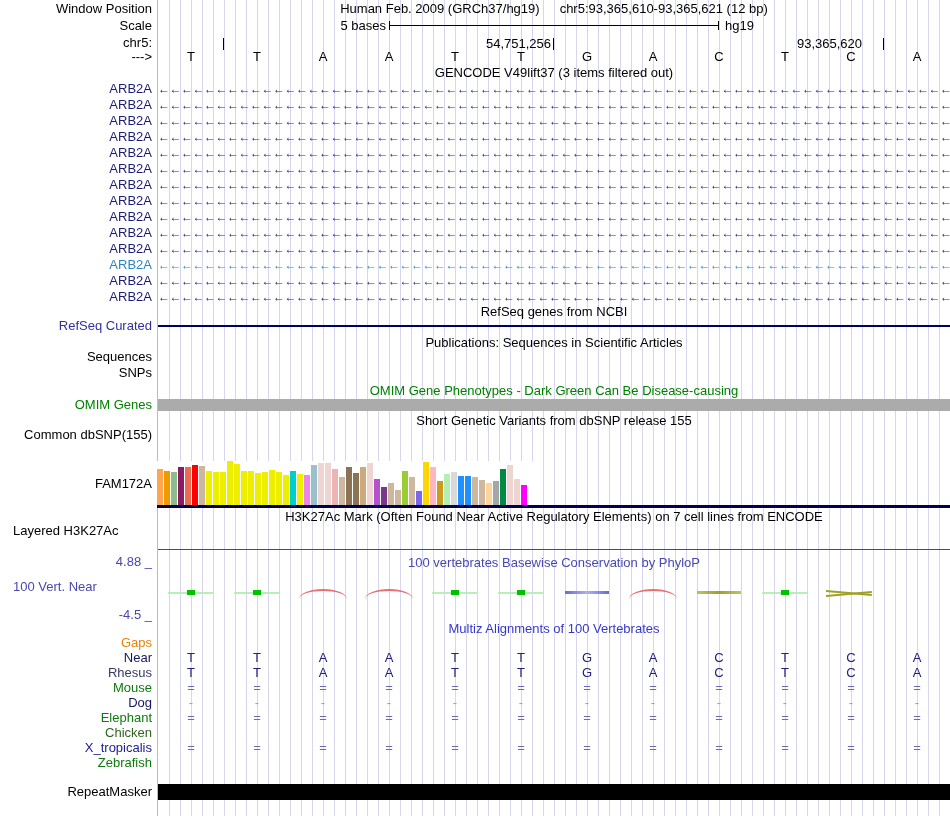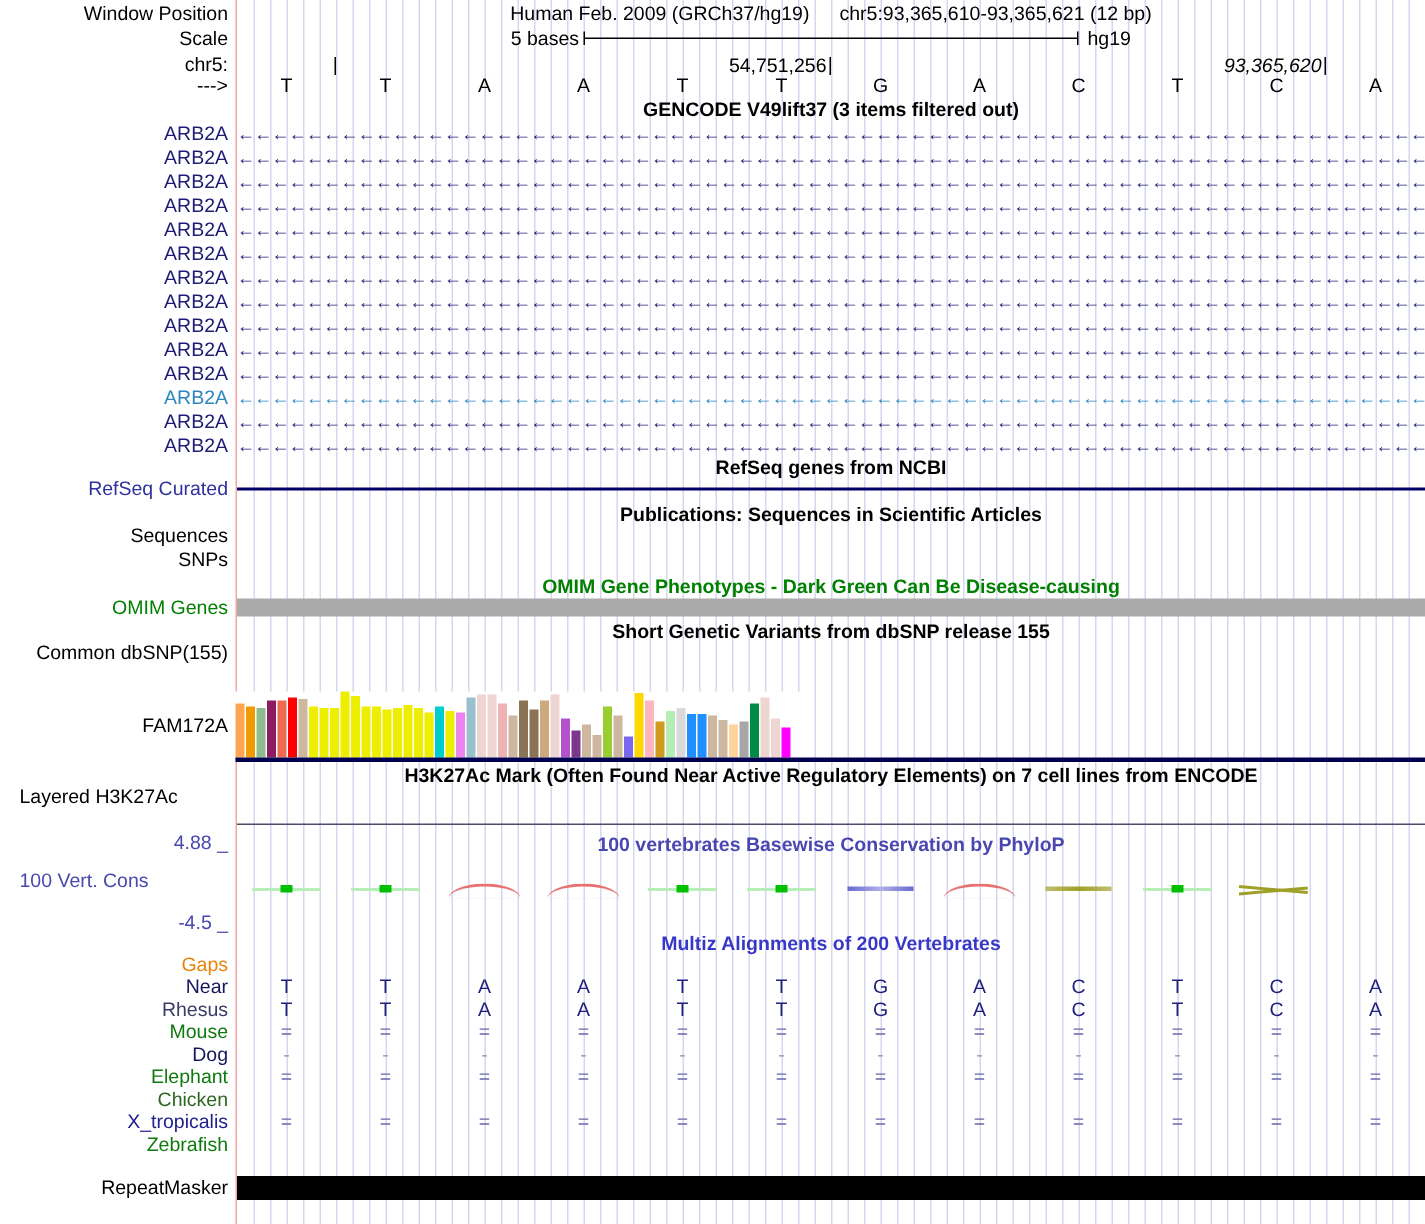--- a/index.html
+++ b/index.html
@@ -3,21 +3,21 @@
 <meta charset="utf-8">
 <style>
   html,body{margin:0;padding:0;background:#fff;}
   .browser{
     position:relative;width:950px;height:816px;background:#fff;overflow:hidden;
     font-family:"Liberation Sans",sans-serif;font-size:13px;color:#000;
   }
   .abs{position:absolute;}
   .glabel{position:absolute;left:0;width:152px;text-align:right;height:14px;line-height:14px;white-space:nowrap;}
   .glabel-left{position:absolute;left:13px;text-align:left;height:14px;line-height:14px;white-space:nowrap;}
-  .title{position:absolute;left:158px;width:792px;text-align:center;height:14px;line-height:14px;white-space:nowrap;font-weight:bold;}
+  .title{position:absolute;left:158px;width:792px;text-align:center;height:14px;line-height:14px;white-space:nowrap;}
   .gridline{position:absolute;top:0;bottom:0;width:1px;}
   .pinkline{position:absolute;top:0;bottom:0;left:157px;width:1px;}
   .cell{position:absolute;width:66px;text-align:center;height:14px;line-height:14px;}
   .generow{position:absolute;left:158px;right:0;height:16px;line-height:16px;overflow:hidden;white-space:nowrap;}
   .generow .arrows{font-size:12px;letter-spacing:-0.5px;}
   .titlebar{position:absolute;left:158px;width:792px;top:2px;height:14px;line-height:14px;
     display:flex;justify-content:center;gap:20px;white-space:nowrap;}
   .scalebar{position:absolute;left:389px;top:21px;width:328px;height:9px;
     border-left:1px solid #000;border-right:1px solid #000;}
   .scalebar .mid{position:absolute;left:0;right:0;top:4px;height:1px;background:#000;}
@@ -118,21 +118,21 @@
       <div class="mid"></div>
     </div>
   <div class="abs" style="left:725px;top:19px;height:14px;line-height:14px">hg19</div>
 
   <div class="glabel" style="top:36px">chr5:</div>
   <div id="coordticks">
       <div class="coordtick" style="left: 223px; top: 38px;"></div>
       <div class="coordtick" style="left: 553px; top: 38px;"></div>
       <div class="coordtext" style="left: 435px; top: 37px;">54,751,256</div>
       <div class="coordtick" style="left: 883px; top: 38px;"></div>
-      <div class="coordtext" style="left: 765px; top: 37px; font-style: italic;">93,365,620</div>
+      <div class="coordtext" style="left: 746px; top: 37px;">93,365,620</div>
     </div>
 
   <div class="glabel" style="top:50px">---&gt;</div>
   <div id="baserow">
       <div class="cell" style="left: 158px; top: 50px;">T</div>
       <div class="cell" style="left: 224px; top: 50px;">T</div>
       <div class="cell" style="left: 290px; top: 50px;">A</div>
       <div class="cell" style="left: 356px; top: 50px;">A</div>
       <div class="cell" style="left: 422px; top: 50px;">T</div>
       <div class="cell" style="left: 488px; top: 50px;">T</div>
@@ -249,21 +249,21 @@
       <div class="bar" style="left: 521px; top: 485px; width: 6px; height: 20px; background: rgb(255, 0, 255);"></div>
     </div>
   <div class="hbar" id="gtexBase" style="left: 157px; top: 505px; height: 3px; background: rgb(0, 0, 80);"></div>
 
   <div class="title" style="top:510px">H3K27Ac Mark (Often Found Near Active Regulatory Elements) on 7 cell lines from ENCODE</div>
   <div class="glabel-left" style="top:524px">Layered H3K27Ac</div>
   <div class="hbar" id="h3kLine" style="top: 549px; height: 1px; background: rgb(74, 74, 106);"></div>
 
   <div class="glabel" style="top: 555px; color: rgb(72, 72, 176);" id="consMax">4.88 _</div>
   <div class="title" style="top: 556px; color: rgb(72, 72, 176);" id="consTitle">100 vertebrates Basewise Conservation by PhyloP</div>
-  <div class="glabel-left" style="top: 580px; color: rgb(72, 72, 176);" id="consLabel">100 Vert. Cons</div>
+  <div class="glabel-left" style="top: 580px; color: rgb(72, 72, 176);" id="consLabel">100 Vert. Near</div>
   <div class="glabel" style="top: 608px; color: rgb(72, 72, 176);" id="consMin">-4.5 _</div>
   <div id="consmarks">
       <div class="abs" style="left: 168px; top: 592px; width: 46px; height: 2px; background: rgb(184, 238, 184);"></div>
       <div class="abs" style="left: 187px; top: 590px; width: 8px; height: 5px; background: rgb(0, 192, 0);"></div>
       <div class="abs" style="left: 234px; top: 592px; width: 46px; height: 2px; background: rgb(184, 238, 184);"></div>
       <div class="abs" style="left: 253px; top: 590px; width: 8px; height: 5px; background: rgb(0, 192, 0);"></div>
       <div class="abs" style="left: 299px; top: 589px; width: 48px; height: 8px; border-top: 2px solid rgb(232, 112, 112); border-radius: 50% / 100% 100% 0px 0px;"></div>
       <div class="abs" style="left: 365px; top: 589px; width: 48px; height: 8px; border-top: 2px solid rgb(232, 112, 112); border-radius: 50% / 100% 100% 0px 0px;"></div>
       <div class="abs" style="left: 432px; top: 592px; width: 46px; height: 2px; background: rgb(184, 238, 184);"></div>
       <div class="abs" style="left: 451px; top: 590px; width: 8px; height: 5px; background: rgb(0, 192, 0);"></div>
@@ -273,21 +273,21 @@
       <div class="abs" style="left: 629px; top: 589px; width: 48px; height: 8px; border-top: 2px solid rgb(232, 112, 112); border-radius: 50% / 100% 100% 0px 0px;"></div>
       <div class="abs" style="left: 697px; top: 591px; width: 44px; height: 3px; background: linear-gradient(90deg, rgba(160, 160, 40, 0.667), rgb(160, 160, 40), rgba(160, 160, 40, 0.667));"></div>
       <div class="abs" style="left: 762px; top: 592px; width: 46px; height: 2px; background: rgb(184, 238, 184);"></div>
       <div class="abs" style="left: 781px; top: 590px; width: 8px; height: 5px; background: rgb(0, 192, 0);"></div>
       <div class="abs" style="left: 826px; top: 589px; width: 50px; height: 9px;">
         <div class="abs" style="left: 0px; top: 1px; width: 46px; height: 2px; background: rgb(160, 160, 40); transform: rotate(5deg); transform-origin: left center;"></div>
         <div class="abs" style="left: 0px; top: 6px; width: 46px; height: 2px; background: rgb(160, 160, 40); transform: rotate(-5deg); transform-origin: left center;"></div>
       </div>
     </div>
 
-  <div class="title" style="top: 622px; color: rgb(56, 56, 200);" id="multizTitle">Multiz Alignments of 200 Vertebrates</div>
+  <div class="title" style="top: 622px; color: rgb(56, 56, 200);" id="multizTitle">Multiz Alignments of 100 Vertebrates</div>
   <div id="multiz">
       <div class="glabel" style="top: 636px; color: rgb(232, 130, 12);">Gaps</div>
       <div class="glabel" style="top: 651px; color: rgb(22, 22, 94);">Near</div>
       <div class="cell" style="left: 158px; top: 651px; color: rgb(32, 32, 126);">T</div>
       <div class="cell" style="left: 224px; top: 651px; color: rgb(32, 32, 126);">T</div>
       <div class="cell" style="left: 290px; top: 651px; color: rgb(32, 32, 126);">A</div>
       <div class="cell" style="left: 356px; top: 651px; color: rgb(32, 32, 126);">A</div>
       <div class="cell" style="left: 422px; top: 651px; color: rgb(32, 32, 126);">T</div>
       <div class="cell" style="left: 488px; top: 651px; color: rgb(32, 32, 126);">T</div>
       <div class="cell" style="left: 554px; top: 651px; color: rgb(32, 32, 126);">G</div>

